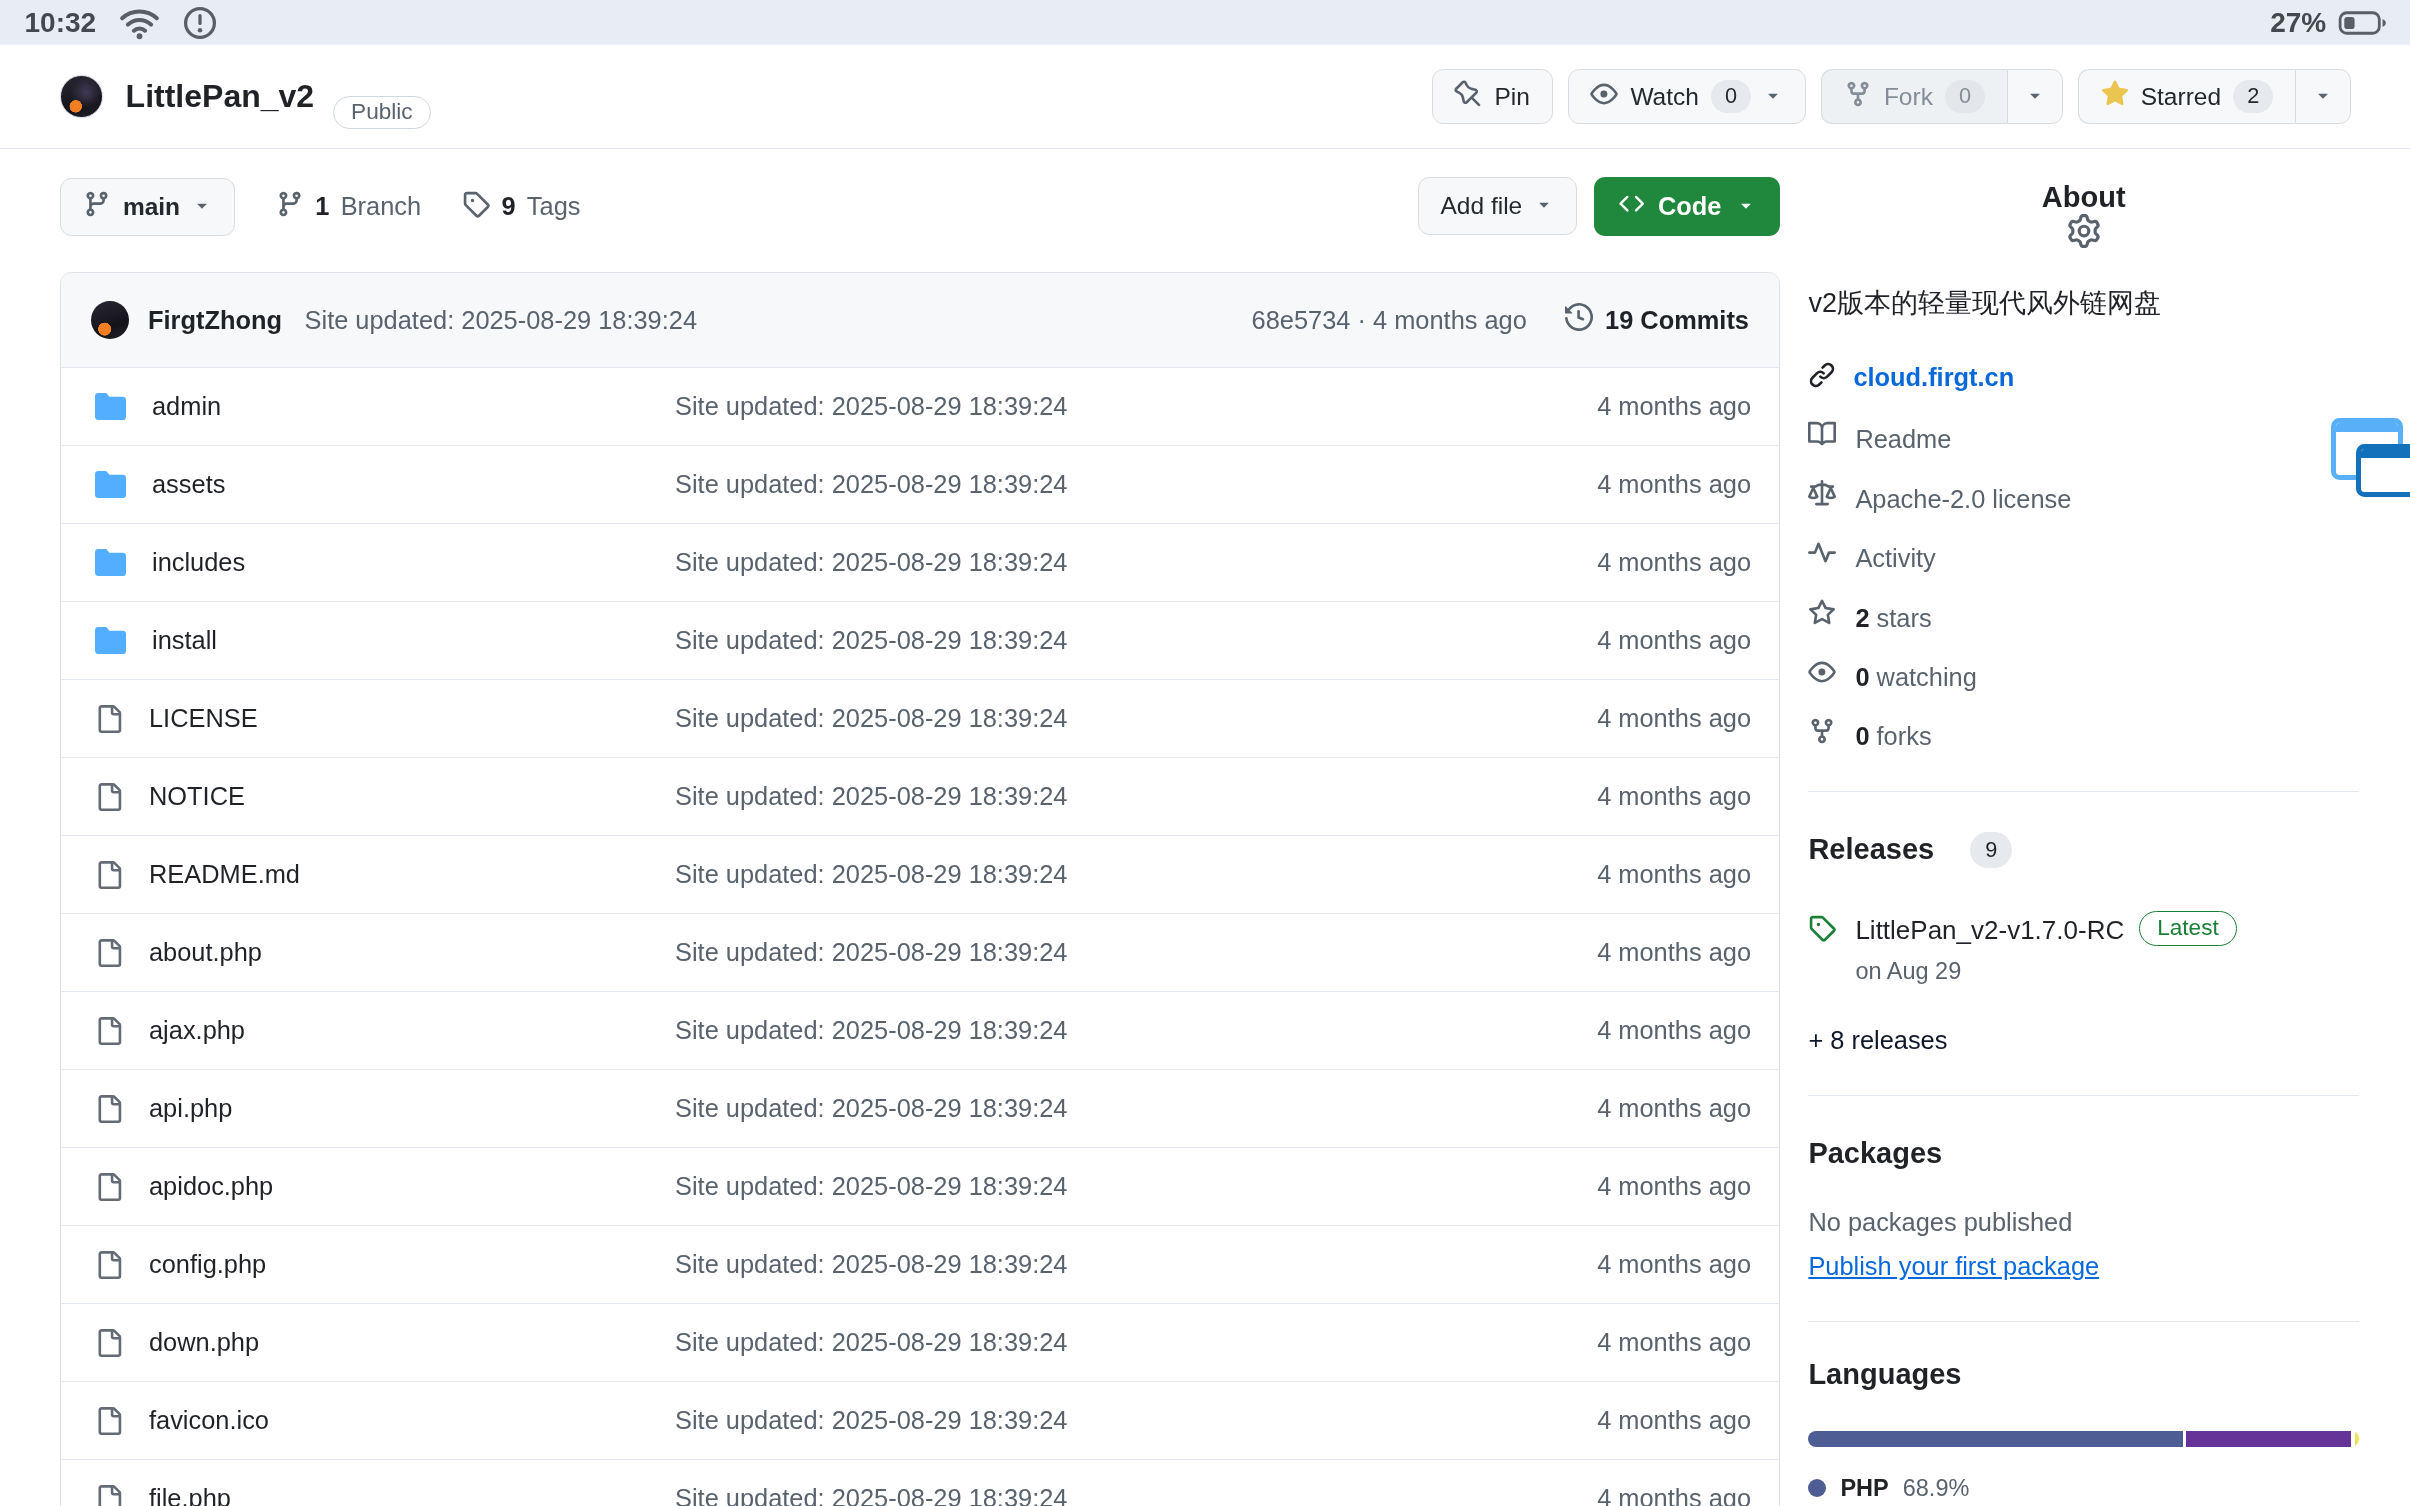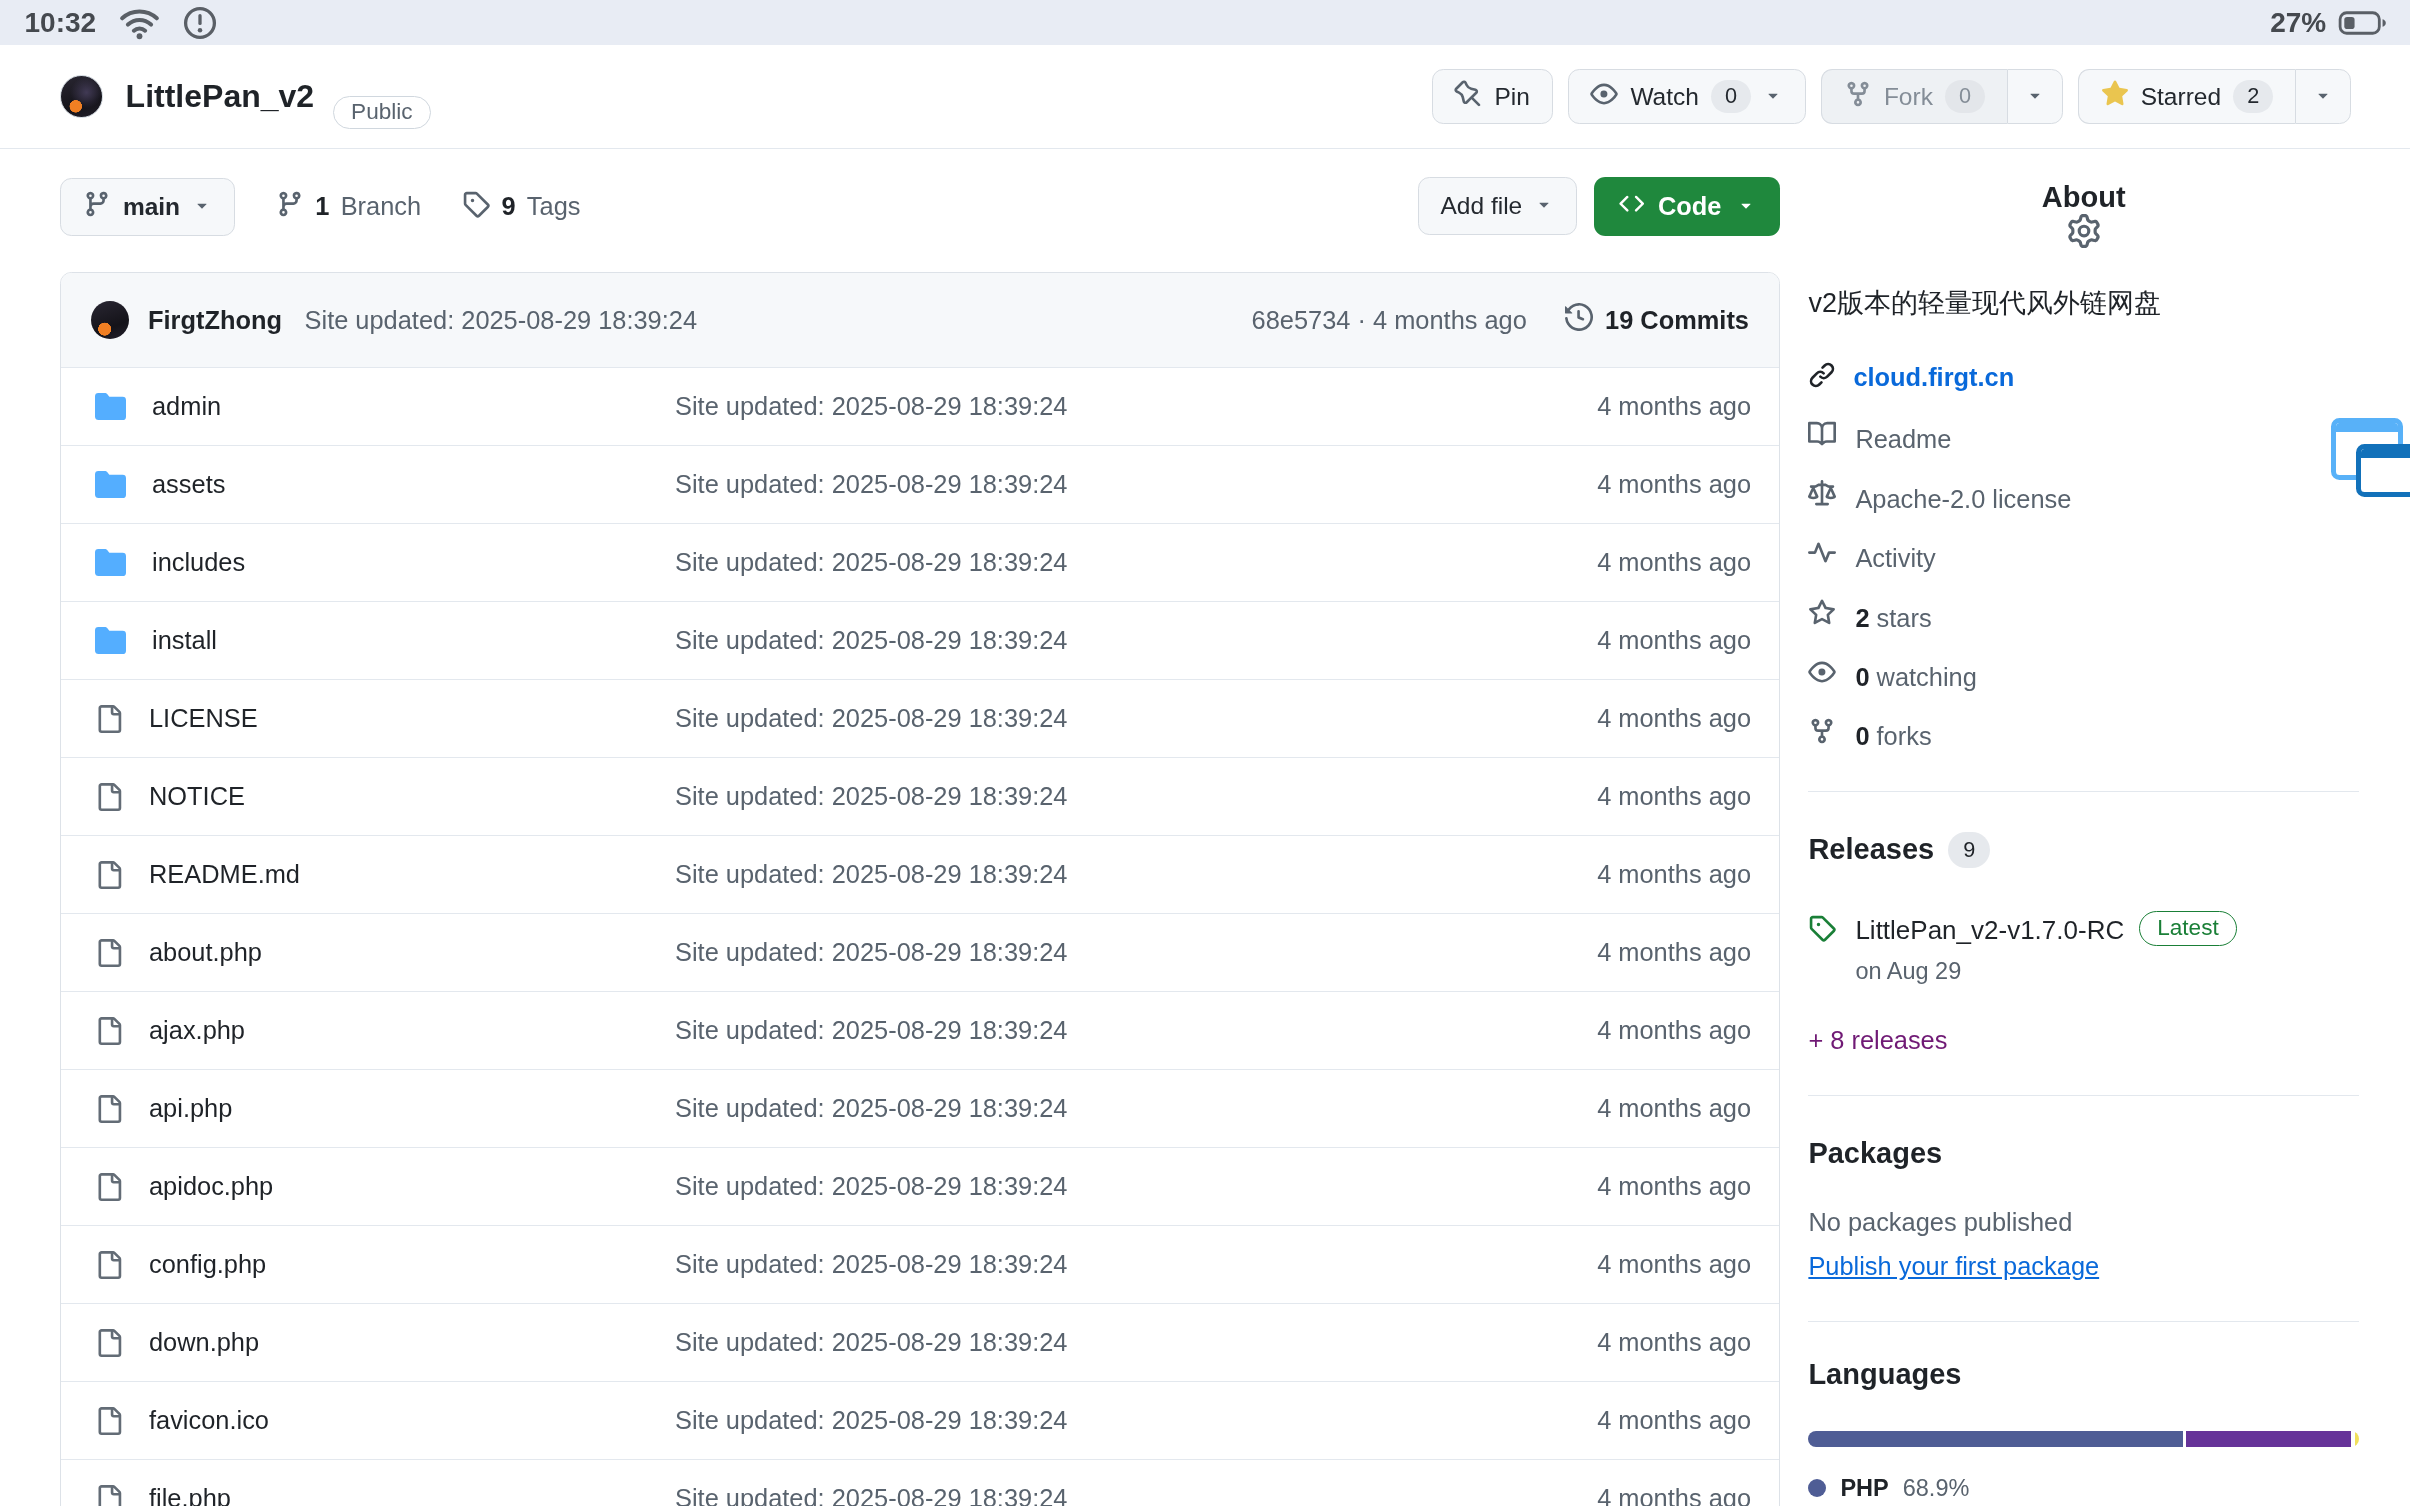--- a/index.html
+++ b/index.html
@@ -118,31 +118,31 @@
   .gear svg { fill: #59636e; width: 34px; height: 34px; display: block; }
   .about-desc { font-size: 27px; margin-top: 36px; line-height: 1.45; }
   .website { display: flex; align-items: center; gap: 17px; margin-top: 38px; font-size: 25.4px; font-weight: 700; color: #0969da; }
   .website .octicon svg { fill: #1f2328; }
   .side-list { margin-top: 13px; }
   .side-item { display: flex; align-items: flex-end; gap: 19px; margin-top: 25.4px; color: #59636e; font-size: 25.4px; }
   .side-item .octicon svg { fill: #59636e; width: 28px; height: 28px; }
   .side-item b { color: #1f2328; }
   .divider { border-top: 1.9px solid #e3e8ee; margin: 40px 0 0 0; }
 
-  .releases-head { display: flex; align-items: center; gap: 14px; margin-top: 40px; }
+  .releases-head { display: flex; align-items: center; gap: 36px; margin-top: 40px; }
   .count-pill { background: #e6e9ed; border-radius: 941px; font-size: 21.7px; padding: 4.7px 15px; color: #1f2328; }
   .release-row { display: flex; align-items: flex-start; gap: 19px; margin-top: 43px; }
   .release-row .octicon svg { fill: #1a7f37; width: 28px; height: 28px; margin-top: 3.8px; }
   .release-name { font-weight: 400; font-size: 26px; }
   .latest-pill {
     display: inline-block; border: 1.9px solid #1a7f37; color: #1a7f37;
     border-radius: 941px; padding: 3.8px 17px; font-size: 22.6px; margin-left: 15px; vertical-align: 2.8px;
   }
   .release-date { color: #59636e; font-size: 23.5px; margin-top: 11.3px; }
-  .more-link { display: block; color: #701a75; font-size: 25.4px; margin-top: 41px; }
+  .more-link { display: block; color: #0f172a; font-size: 25.4px; margin-top: 41px; }
 
   .pkg-head { margin-top: 41px; }
   .pkg-text { color: #59636e; font-size: 25.4px; margin-top: 38px; }
   .pkg-link { display: inline-block; color: #0969da; font-size: 25.4px; margin-top: 15px; text-decoration: underline; }
 
   .lang-head { margin-top: 36px; }
   .lang-bar { display: flex; gap: 3.8px; height: 16px; border-radius: 8.5px; overflow: hidden; margin-top: 40px; }
   .lang-seg { height: 100%; }
   .lang-legend { display: flex; flex-wrap: wrap; margin-top: 28px; row-gap: 21px; font-size: 23.5px; }
   .legend-item { display: flex; align-items: center; gap: 14px; width: 282px; }

